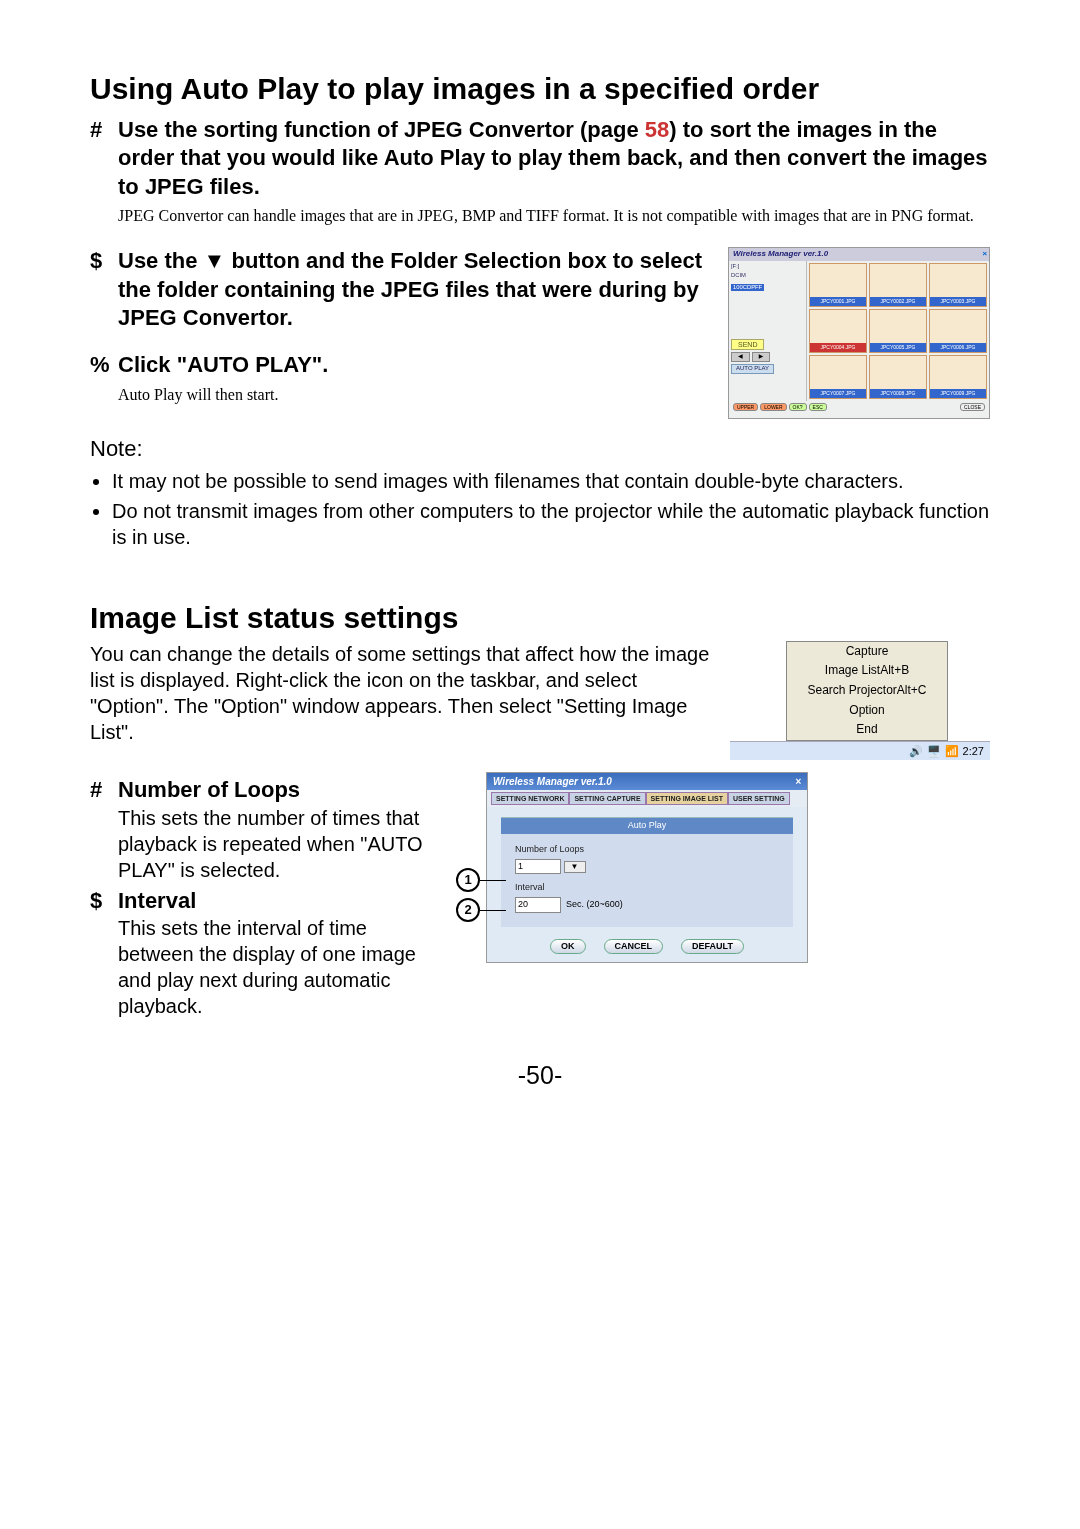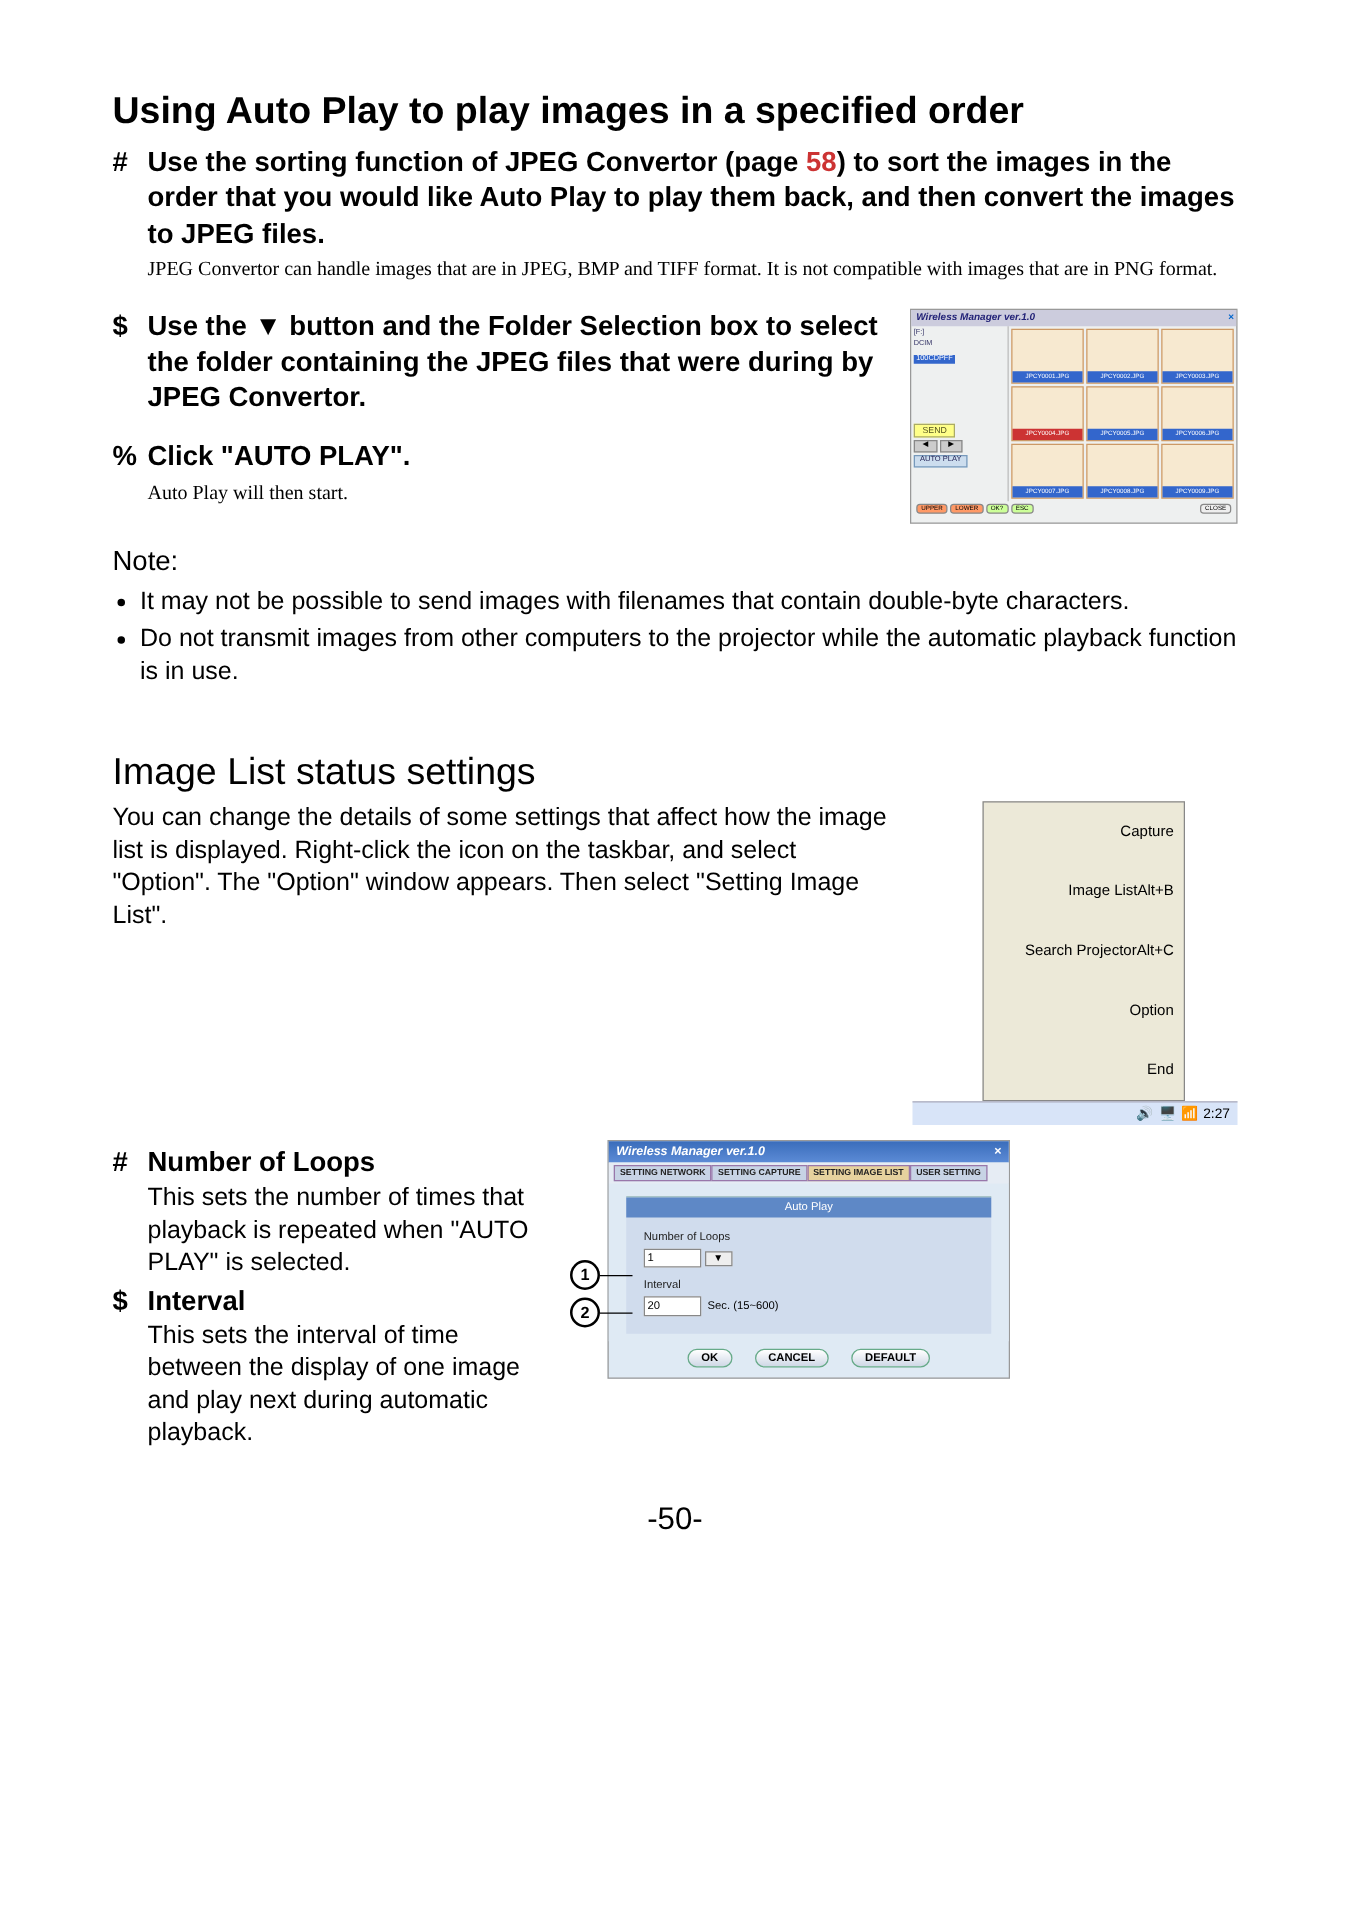--- a/index.html
+++ b/index.html
@@ -14,21 +14,21 @@
     line-height: 1.3;
   }
   h1 {
     font-size: 30px;
     font-weight: bold;
     margin: 0 0 8px 0;
     line-height: 1.25;
   }
   h2 {
     font-size: 30px;
-    font-weight: normal;
+    font-weight: bold;
     margin: 0 0 4px 0;
   }
   .step-row { display:flex; margin-bottom:4px; }
   .step-marker { font-weight:bold; min-width:28px; flex-shrink:0; font-size:22px; }
   .step-body { flex:1; }
   .step-title { font-weight:bold; font-size:22px; }
   .page-ref { color:#c33; }
   .step-desc { font-weight:normal; font-size:16px;font-family:Liberation Serif, serif; }
   .note-title { font-weight:normal; font-size:22px; margin-top:16px; }
   ul.notes { margin:4px 0 0 0; padding-left:22px; }
@@ -51,21 +51,21 @@
   .thumb-red .thumb-cap { background:#c33; }
   .scr1-left small {display:block; color:#336; margin-bottom:2px;}
   .scr1-send { display:inline-block; background:#ff8; border:1px solid #aa6; color:#552; padding:0 6px; font-size:7px; margin-top:6px; }
   .scr1-auto { display:inline-block; background:#cde; border:1px solid #79b; color:#225; padding:0 4px; font-size:6px; margin-top:2px; }
   .scr1-bot { display:flex; justify-content:space-between; padding:2px 4px; }
   .minibtn { font-size:5px; padding:0 3px; border:1px solid #888; background:#eee; border-radius:3px; }
 
   
   .scr2-wrap { width:260px; }
   .scr2-menu { background:#ece9d8; border:1px solid #888; width:160px; margin:0 auto 0 56px; font-size:12px; }
-  .scr2-row { display:flex; justify-content:flex-end; padding:16px 8px; }
+  .scr2-row { display:flex; justify-content:center; padding:2px 8px; }
   .scr2-tray { background:#d8e4f8; border-top:1px solid #aab; display:flex; justify-content:flex-end; align-items:center; gap:4px; padding:2px 6px; font-size:11px; }
 
   
   .scr3 { width:320px; font-size:9px; background:#dfeaf4; }
   .scr3-title { background:linear-gradient(#3a6dbb,#5c8bd6); color:#fff; font-style:italic; font-weight:bold; padding:2px 6px; display:flex; justify-content:space-between; font-size:10px; }
   .scr3-tabs { display:flex; background:#e6ecf4; padding:2px 4px; gap:0; font-size:7px; font-weight:bold; color:#222; }
   .scr3-tab { background:#c7d3e5; border:1px solid #97a; padding:2px 4px; text-align:center; line-height:1; }
   .scr3-tab.active { background:#e6d29e; }
   .scr3-body { background:#dfeaf4; padding:10px 14px 6px 14px; }
   .scr3-frame { background:#d0dced; border-top:1px solid #9bb; padding:8px 14px 14px 14px; }
@@ -276,21 +276,21 @@
         <div class="scr3-frame">
           <div class="scr3-header">Auto Play</div>
           <div class="scr3-label">Number of Loops</div>
           <div style="margin:3px 0 8px 0">
             <span class="scr3-input">1</span>
             <span class="scr3-sel">▼</span>
           </div>
           <div class="scr3-label">Interval</div>
           <div style="margin:3px 0 0 0">
             <span class="scr3-input">20</span>
-            &nbsp;<span>Sec. (15~600)</span>
+            &nbsp;<span>Sec. (20~600)</span>
           </div>
         </div>
       </div>
       <div class="scr3-btns">
         <span class="scr3-btn">OK</span>
         <span class="scr3-btn">CANCEL</span>
         <span class="scr3-btn">DEFAULT</span>
       </div>
     </div>
   </div>

